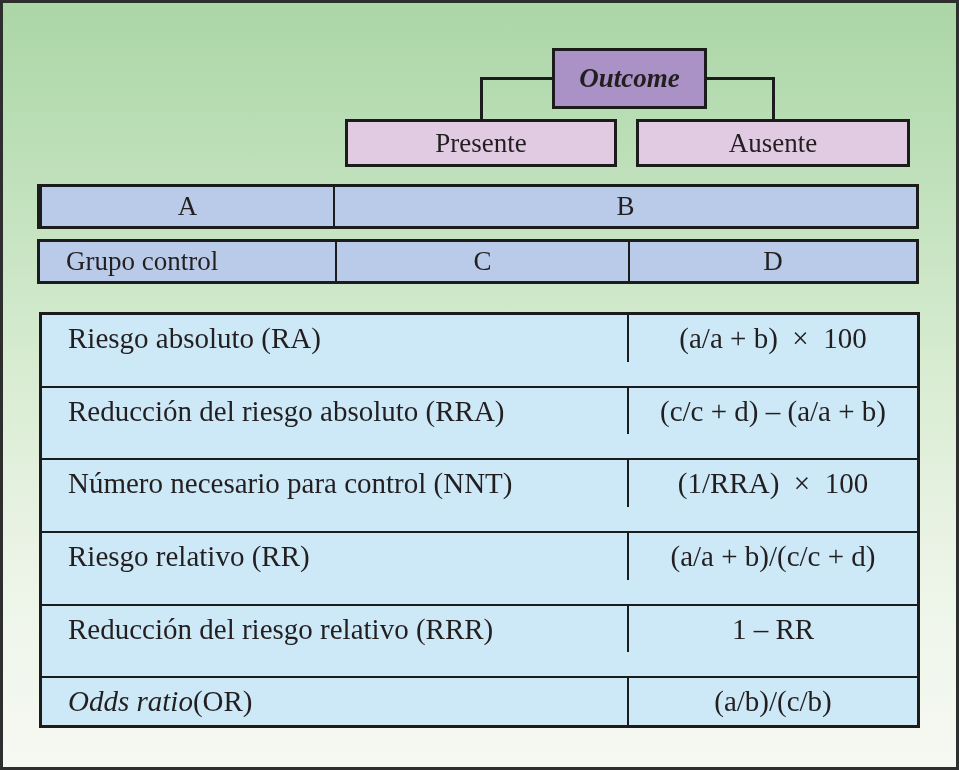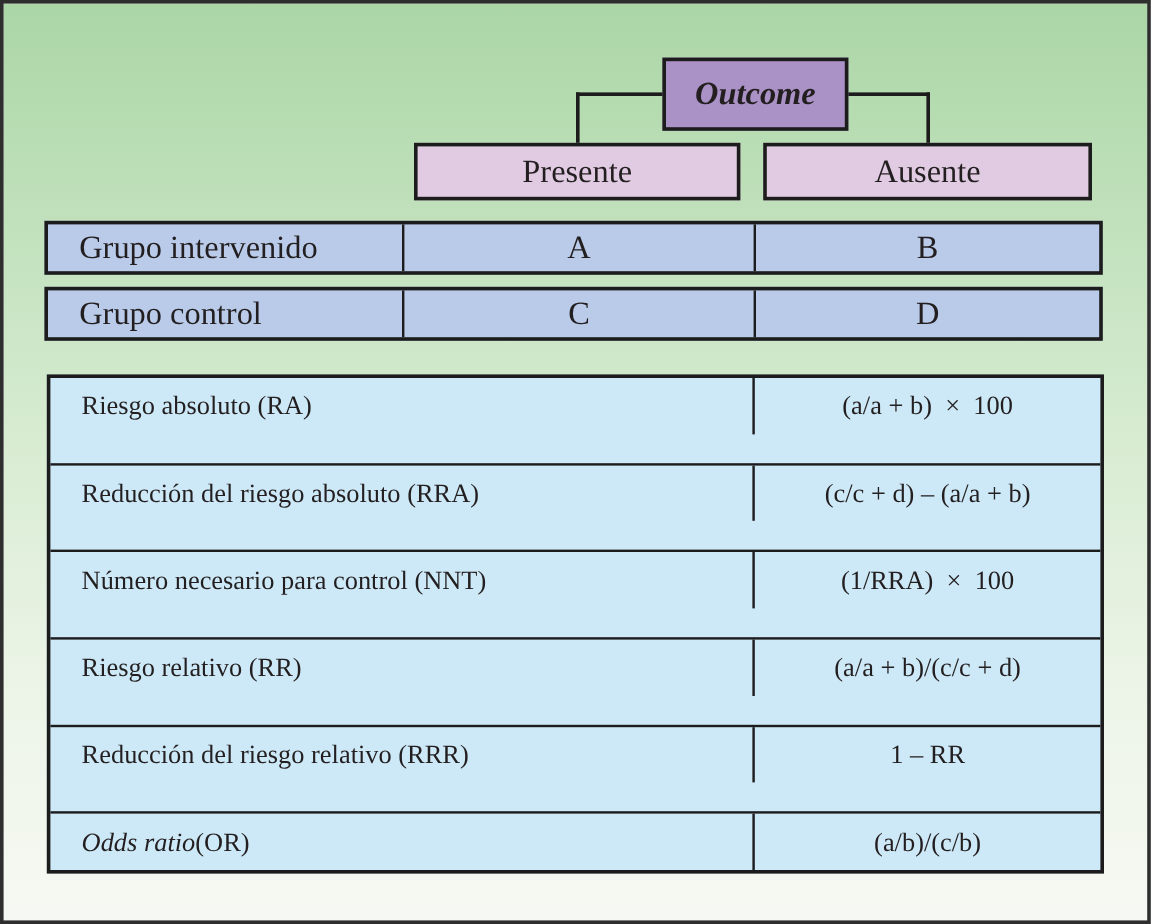--- a/index.html
+++ b/index.html
@@ -47,21 +47,21 @@
     display:flex;align-items:center;justify-content:center;
     border-left:2px solid #1c1c1c;box-sizing:border-box;
   }
   .group-row .g-cell.a{flex:0 0 293px;}
   .group-row .g-cell.b{flex:1;}
   .measures{
     position:absolute;left:36px;top:309px;width:881px;height:416px;
     box-sizing:border-box;border:3px solid #1c1c1c;
     background:#cde9f7;
     display:flex;flex-direction:column;
-    font-size:22px;
+    font-size:29px;
     gap:24px;
   }
   .m-row{flex:1;display:flex;align-items:stretch;}
   .m-row + .m-row{border-top:2px solid #1c1c1c;}
   .m-label{
     flex:0 0 585px;display:flex;align-items:center;
     padding-left:26px;box-sizing:border-box;
   }
   .m-label .it{font-style:italic;}
   .m-formula{
@@ -84,21 +84,20 @@
     <span>Outcome</span>
   </div>
   <div class="box branch ausente">
     <span>Ausente</span>
   </div>
   <div class="box branch presente">
     <span>Presente</span>
   </div>
 
   <div class="group-row" style="top:181px;">
-    <div class="g-label">Grupo intervenido</div>
     <div class="g-cell a">A</div>
     <div class="g-cell b">B</div>
   </div>
   <div class="group-row" style="top:236px;">
     <div class="g-label">Grupo control</div>
     <div class="g-cell a">C</div>
     <div class="g-cell b">D</div>
   </div>
 
   <div class="measures">

